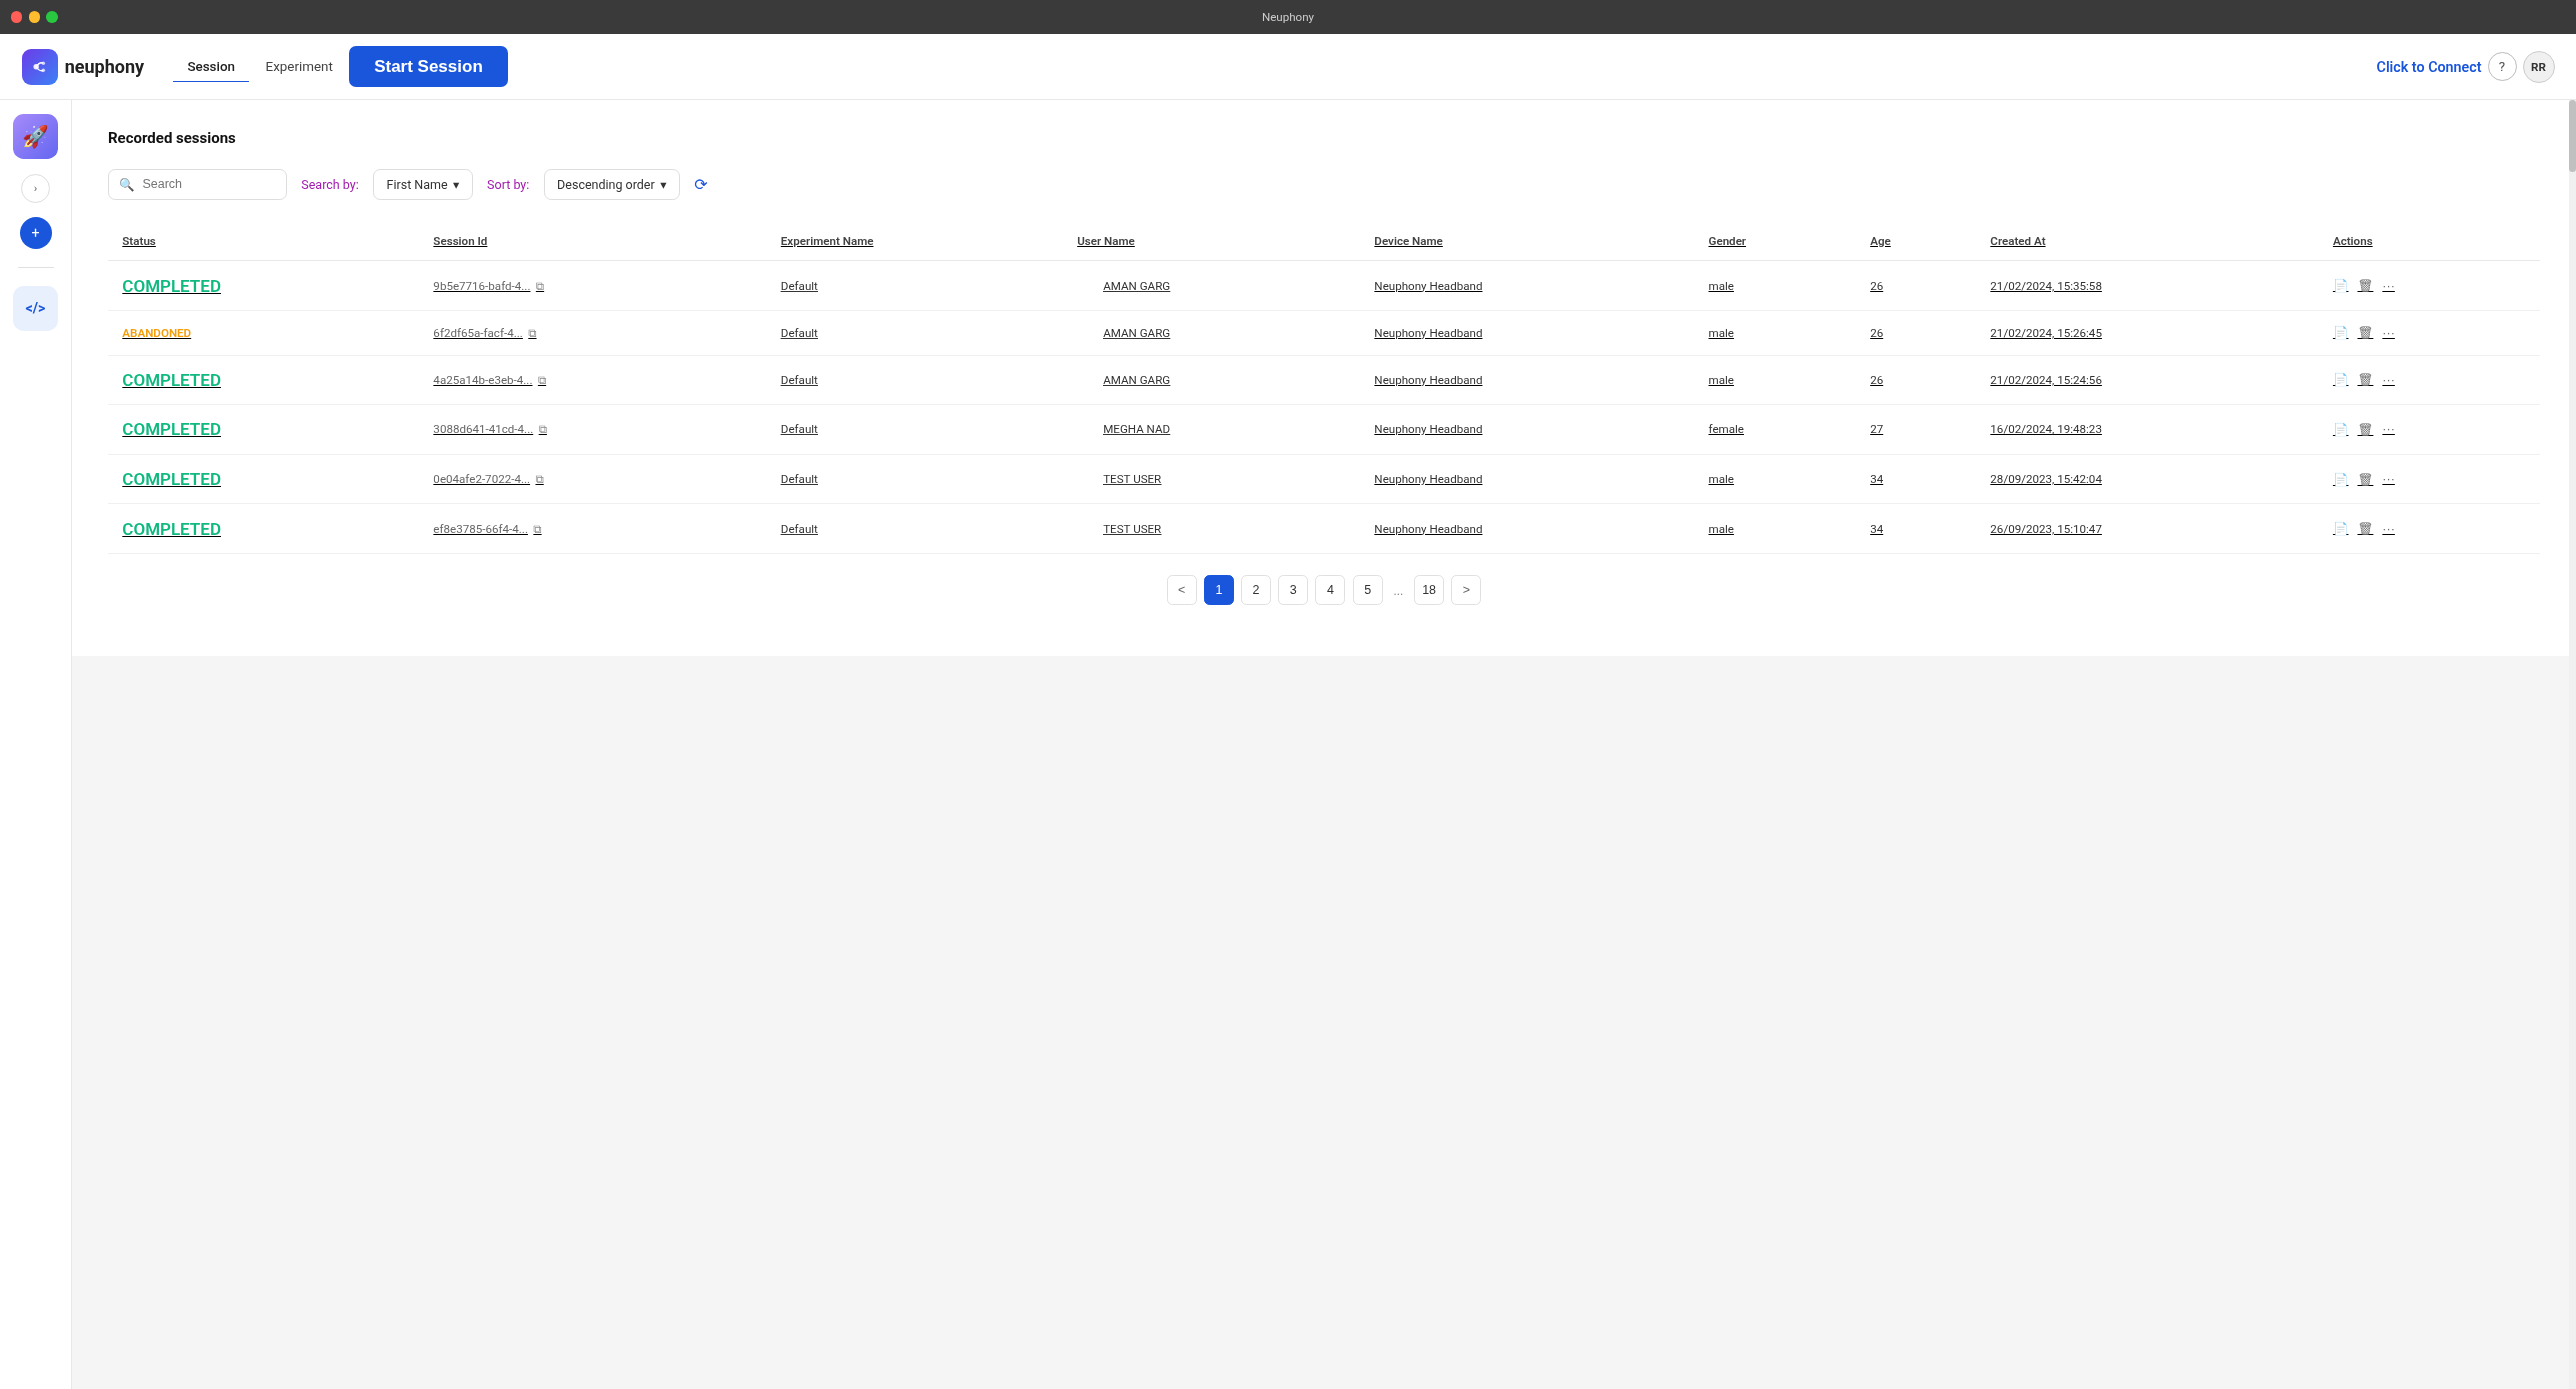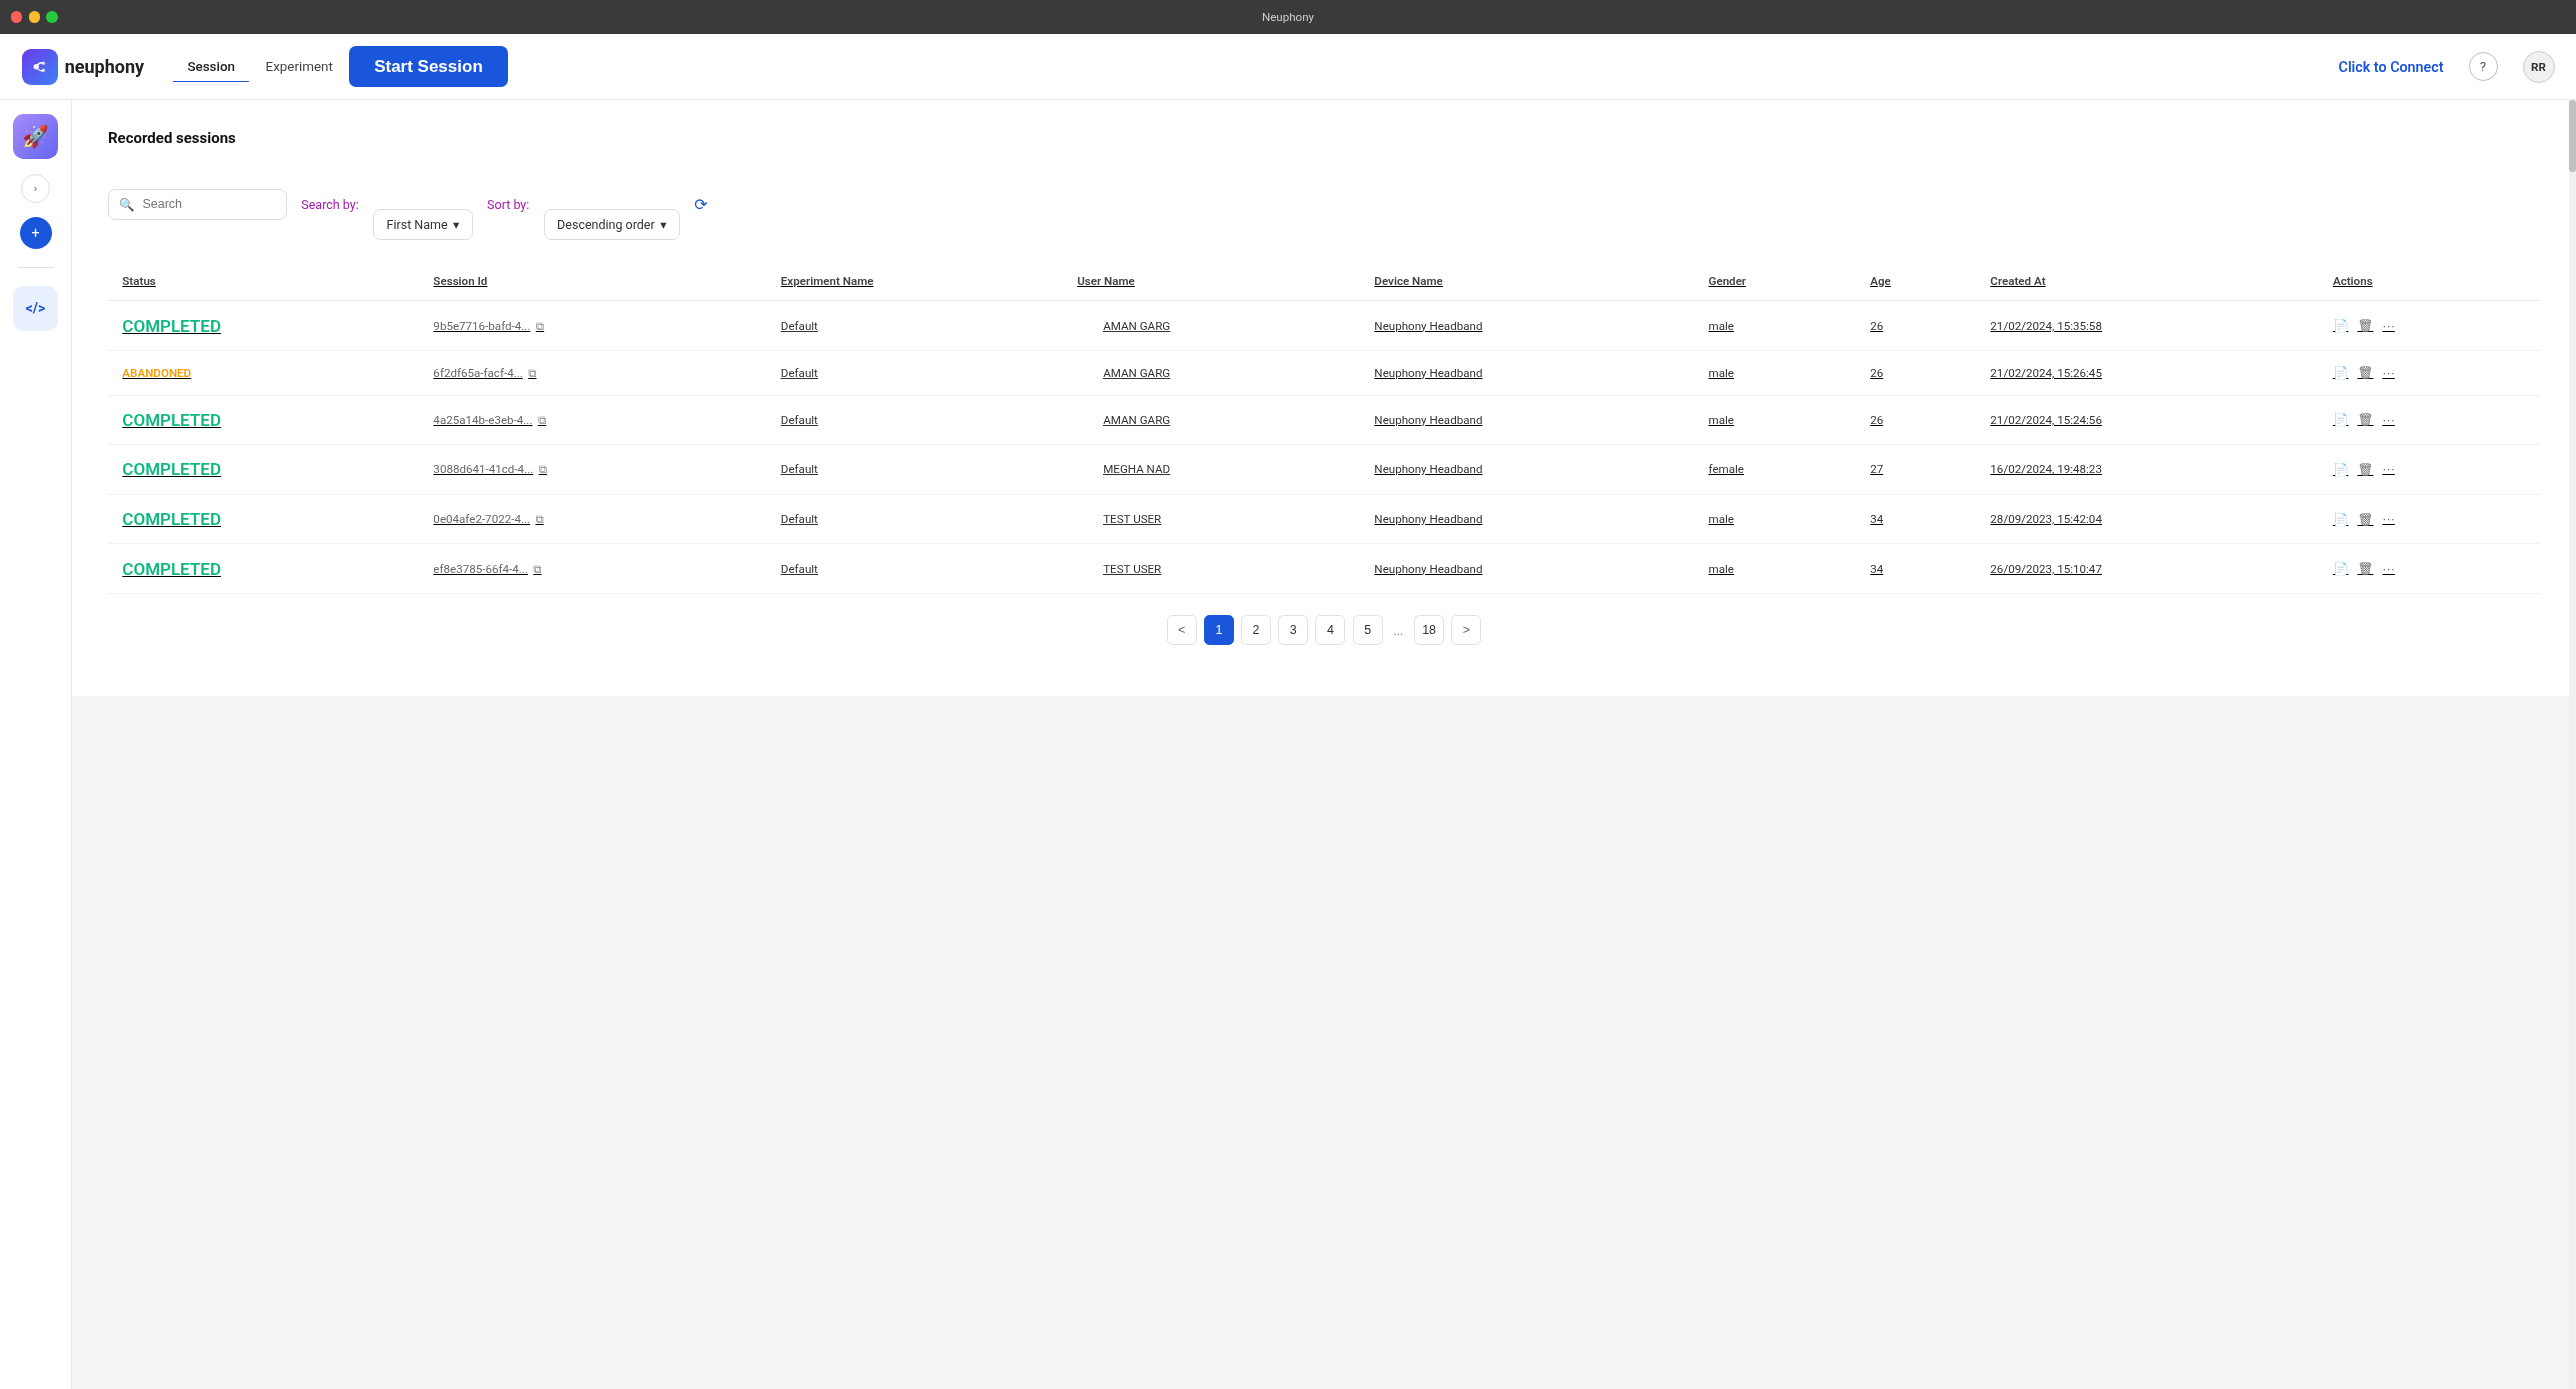--- a/index.html
+++ b/index.html
@@ -76,21 +76,21 @@
       border: none;
       border-radius: 7px;
       padding: 10.7px 25px;
       font-size: 17px;
       font-weight: 600;
       cursor: pointer;
     }
     .nav-right {
       display: flex;
       align-items: center;
-      gap: 25px;
+      gap: 6px;
       margin-left: auto;
     }
     .click-connect {
       color: #1a56db;
       font-size: 14.3px;
       font-weight: 600;
       cursor: pointer;
       text-decoration: none;
     }
     .help-btn {
@@ -192,21 +192,20 @@
       display: flex;
       align-items: center;
       gap: 5.4px;
       border: 0.9px solid #ddd;
       border-radius: 7.2px;
       padding: 7.2px 12.5px;
       font-size: 12.5px;
       color: #333;
       cursor: pointer;
       background: #fff;
-      margin-top: 40px;
     }
     .refresh-btn {
       background: none; border: none; cursor: pointer;
       font-size: 16px; color: #1a56db;
     }
 
     
     .table-container { overflow-x: auto; }
     table { width: 100%; border-collapse: collapse; text-decoration: underline; }
     th {

